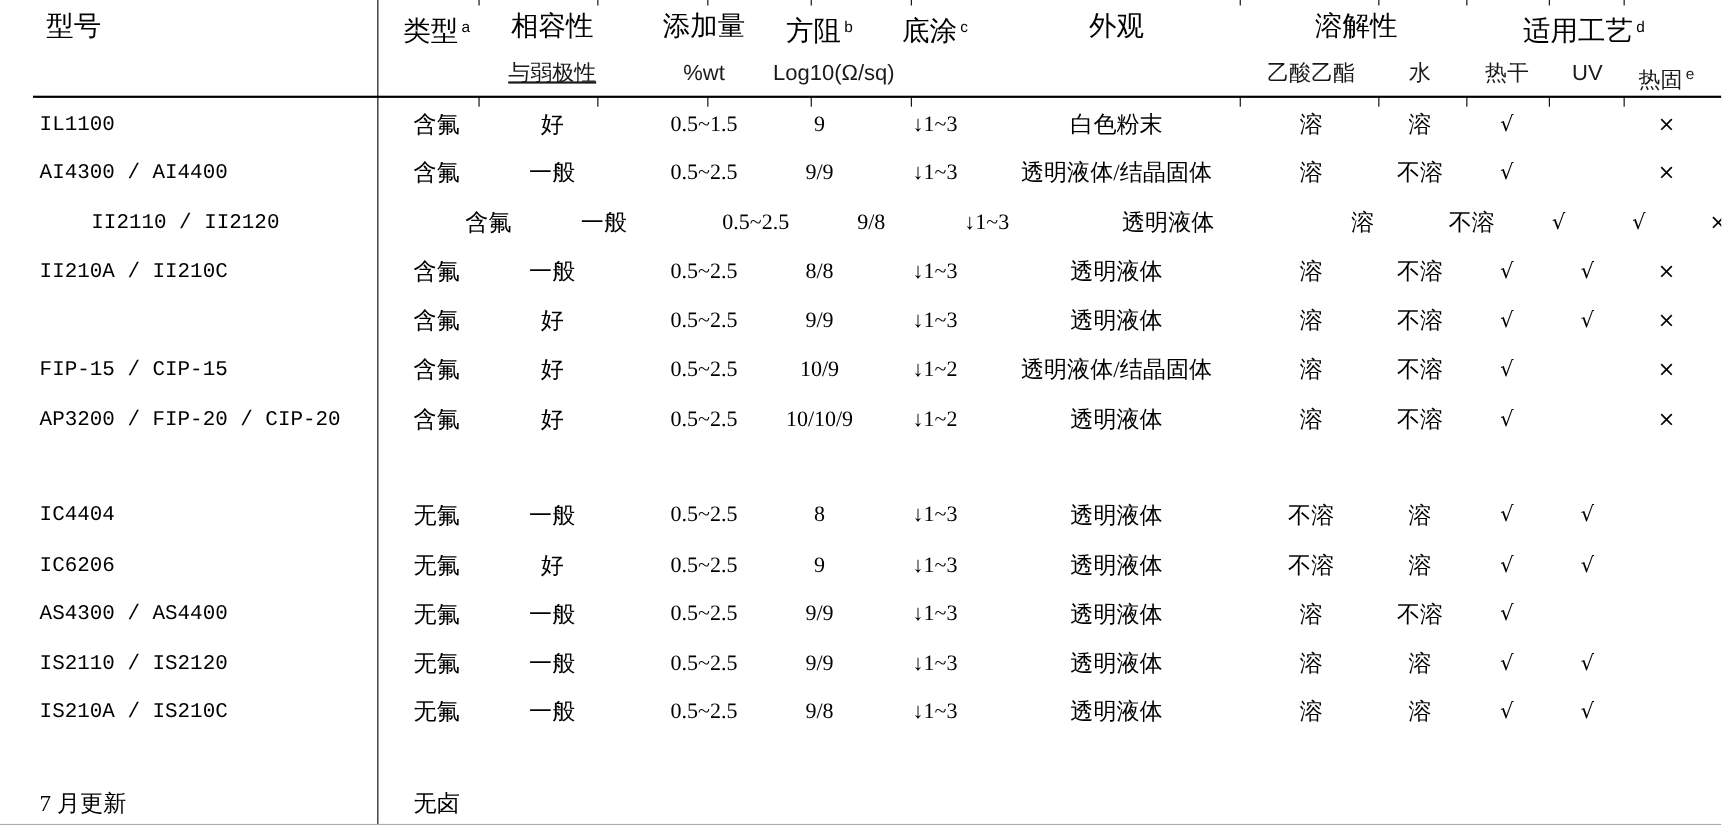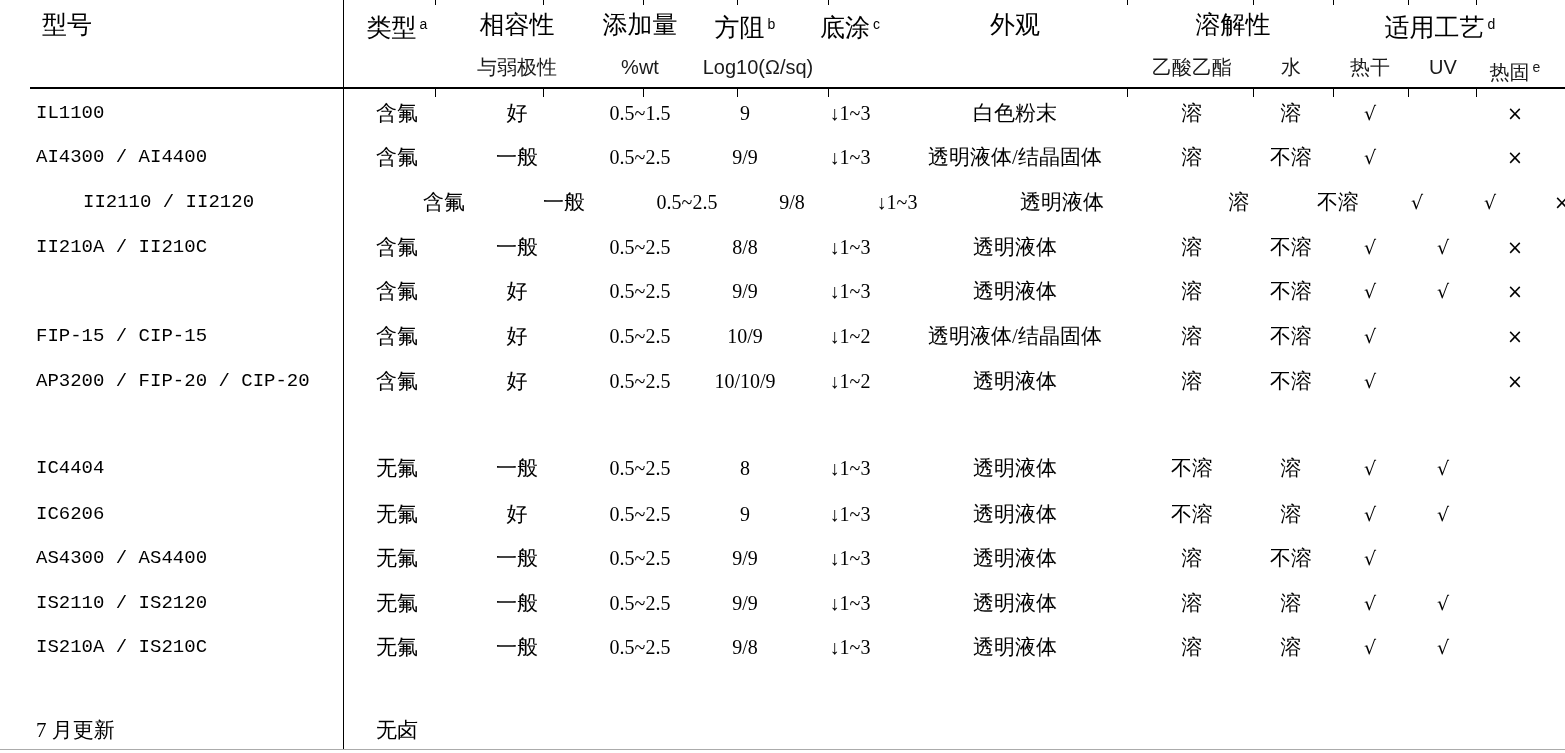--- a/index.html
+++ b/index.html
@@ -15,21 +15,21 @@
   .row{position:absolute;left:0;top:0;width:1565px;height:28px;padding-left:48px;}
   .c{position:absolute;transform:translateX(-50%);white-space:nowrap;text-align:center;
      font-family:"Liberation Serif",serif;font-size:21px;line-height:28px;color:#000;}
   .c.model{transform:none;text-align:left;font-family:"Liberation Mono",monospace;font-size:19px;}
   .c.num{font-family:"Liberation Serif",serif;font-size:20px;}
   .c.mark{font-family:"DejaVu Sans",sans-serif;font-size:19px;}
   .c.primer{font-family:"Liberation Serif","DejaVu Sans",serif;font-size:20px;}
   
   .x-model{left:36px;}
   .x-type{left:397px;}
-  .x-compat{left:517px;}
+  .x-compat{left:502px;}
   .x-amount{left:640px;}
   .x-res{left:745px;}
   .x-log{left:758px;}
   .x-primer{left:850px;}
   .x-appearance{left:1015px;}
   .x-sol{left:1233px;}
   .x-etac{left:1192px;}
   .x-water{left:1291px;}
   .x-proc{left:1440px;}
   .x-hot{left:1370px;}
@@ -53,21 +53,21 @@
     <div class="h1cell x-compat" style="top:9px;">相容性</div>
     <div class="h1cell x-amount" style="top:9px;">添加量</div>
     <div class="h1cell x-res" style="top:9px;"><span>方阻</span><span class="sup">b</span></div>
     <div class="h1cell x-primer" style="top:9px;"><span>底涂</span><span class="sup">c</span></div>
     <div class="h1cell x-appearance" style="top:9px;">外观</div>
     <div class="h1cell x-sol" style="top:9px;">溶解性</div>
     <div class="h1cell x-proc" style="top:9px;"><span>适用工艺</span><span class="sup">d</span></div>
   </div>
 
   <div>
-    <div class="h2cell x-compat" style="top:54px;">与弱极性</div>
+    <div class="h2cell x-compat" style="top:54px;text-decoration:underline;">与弱极性</div>
     <div class="h2cell x-amount" style="top:54px;">%wt</div>
     <div class="h2cell x-log" style="top:54px;">Log10(Ω/sq)</div>
     <div class="h2cell x-etac" style="top:54px;">乙酸乙酯</div>
     <div class="h2cell x-water" style="top:54px;">水</div>
     <div class="h2cell x-hot" style="top:54px;">热干</div>
     <div class="h2cell x-uv" style="top:54px;">UV</div>
     <div class="h2cell x-thermo" style="top:54px;"><span>热固</span><span class="sup">e</span></div>
   </div>
 
   <div class="hrule"></div>

